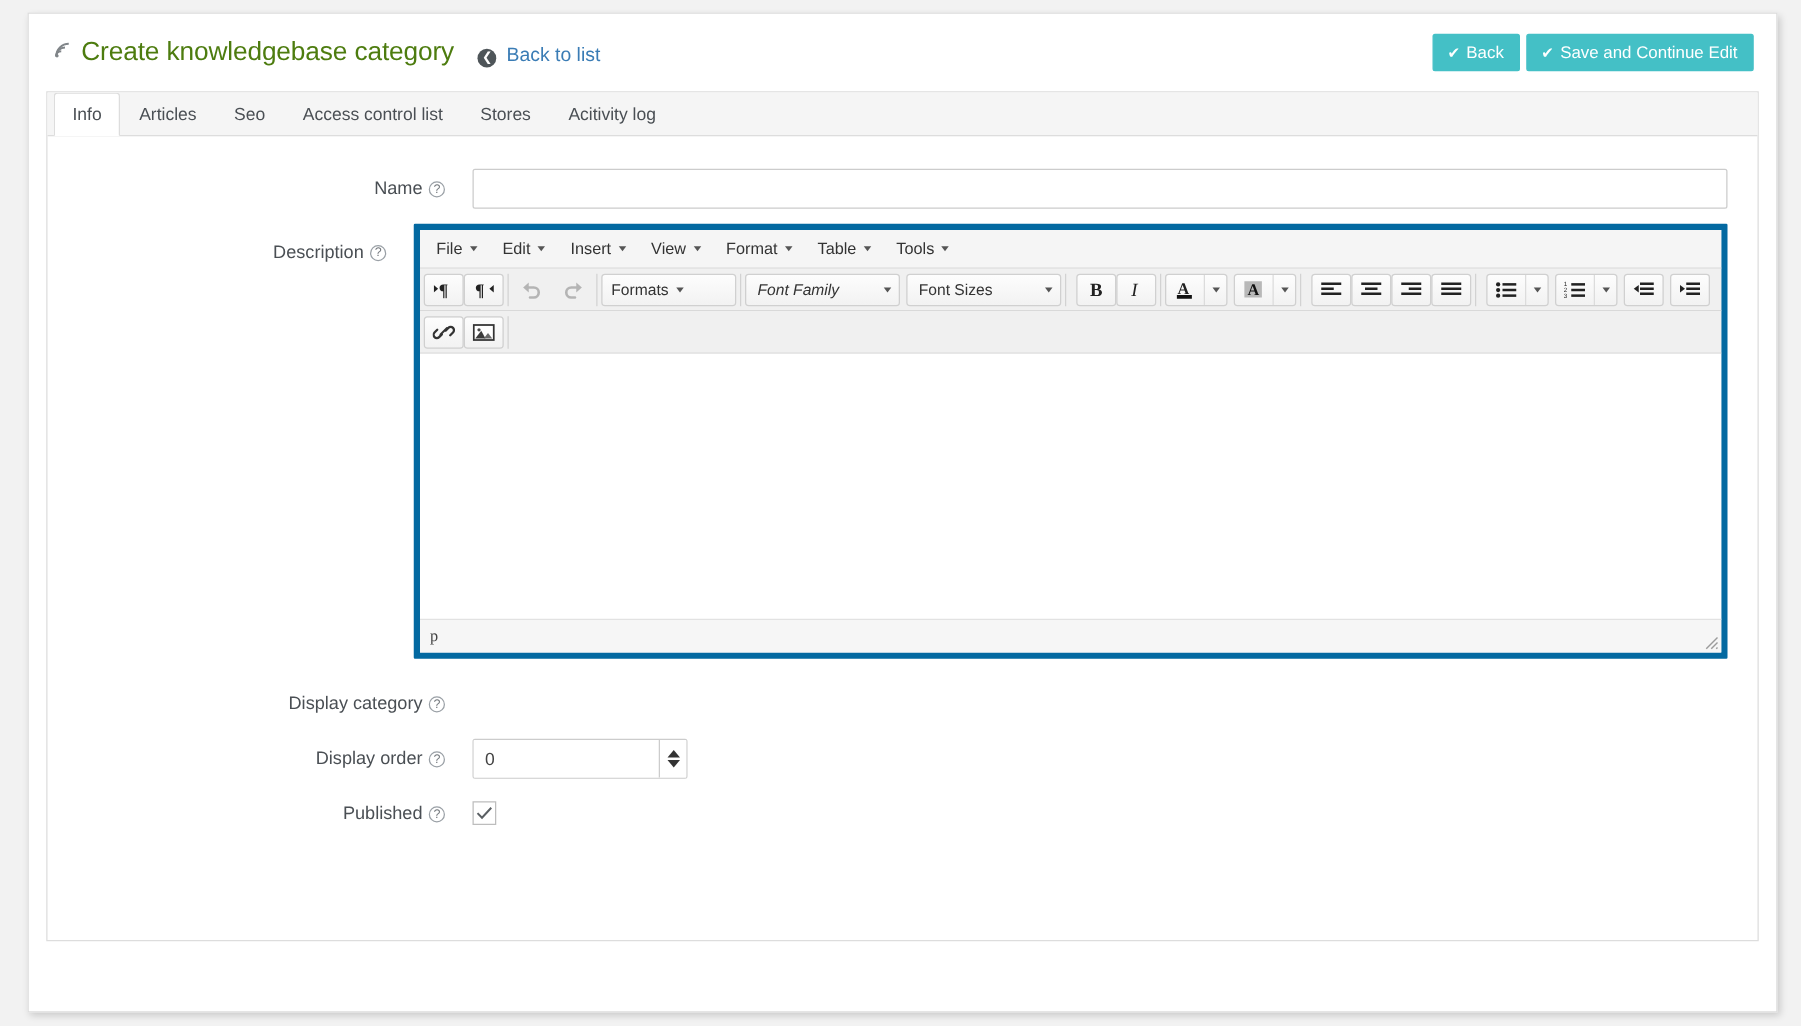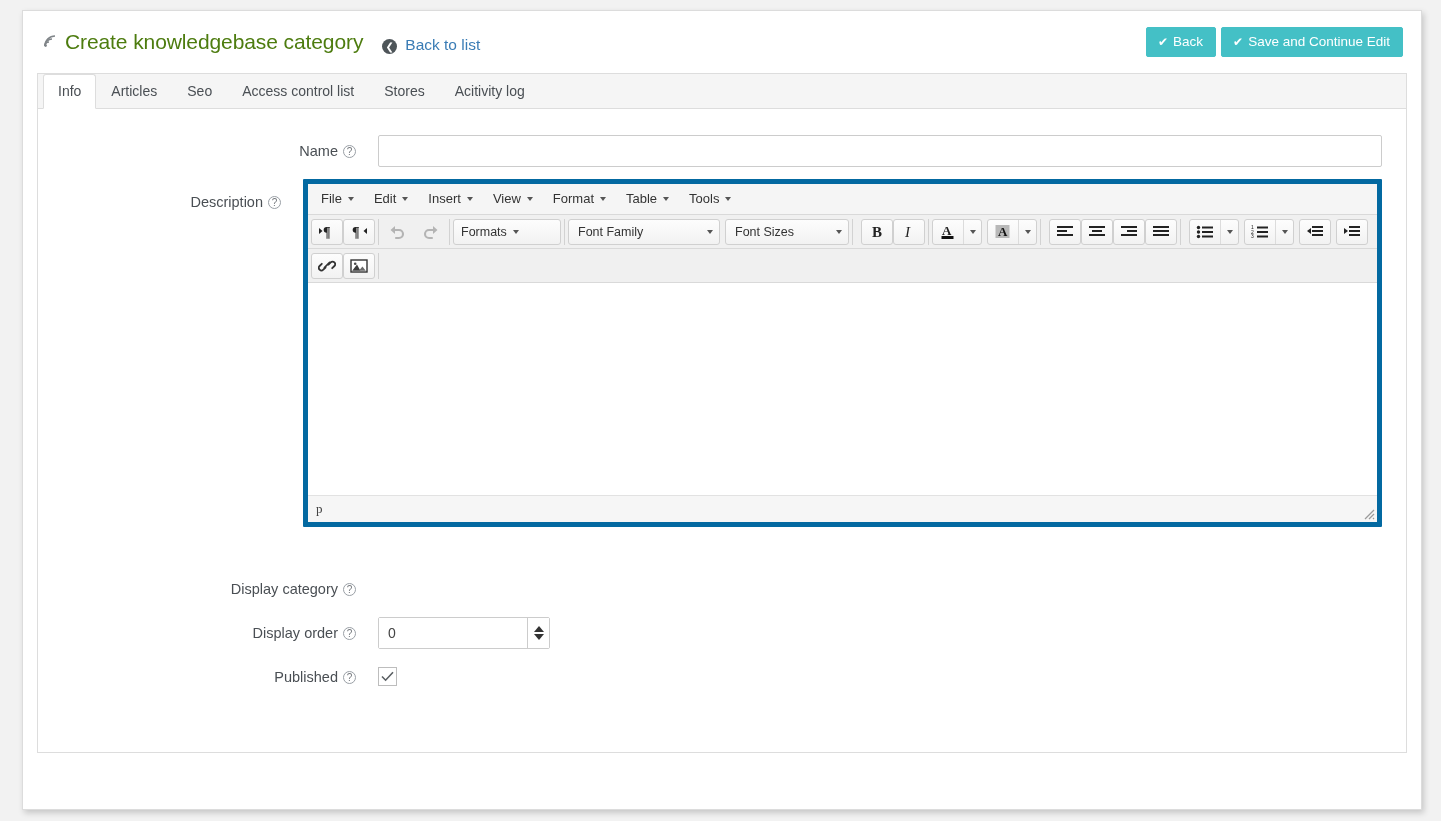--- a/index.html
+++ b/index.html
@@ -442,21 +442,21 @@
 
       <div class="frow">
         <div class="flabel">
           <span>Name</span><span class="help">?</span>
         </div>
         <div class="fctrl">
           <input class="inp" type="text" value="" style="">
         </div>
       </div>
 
-      <div class="frow" style="margin-bottom:46px;">
+      <div class="frow" style="margin-bottom:20px;">
         <div class="flabel" style="line-height:46px;">
           <span>Description</span><span class="help">?</span>
         </div>
         <div class="fctrl">
           <div class="mce">
 
             <div class="mce-menubar">
               <div class="mce-menu-btn">
                 <span>File</span>
                 <i class="caret"></i>
@@ -520,21 +520,21 @@
               </div>
 
               <div class="tb-group">
                 <div class="tb-split" style="width:108px;text-align:right;">
                   <span>Formats</span>
                   <i class="caret"></i>
                 </div>
               </div>
 
               <div class="tb-group">
-                <div class="tb-combo" style="width:152px;">
+                <div class="tb-combo" style="width:124px;font-style:italic;">
                   <span>Font Family</span>
                   <i class="caret"></i>
                 </div>
                 <div class="tb-combo" style="width:124px;margin-left:5px;">
                   <span>Font Sizes</span>
                   <i class="caret"></i>
                 </div>
               </div>
 
               <div class="tb-group" style="margin-left:5px;">

